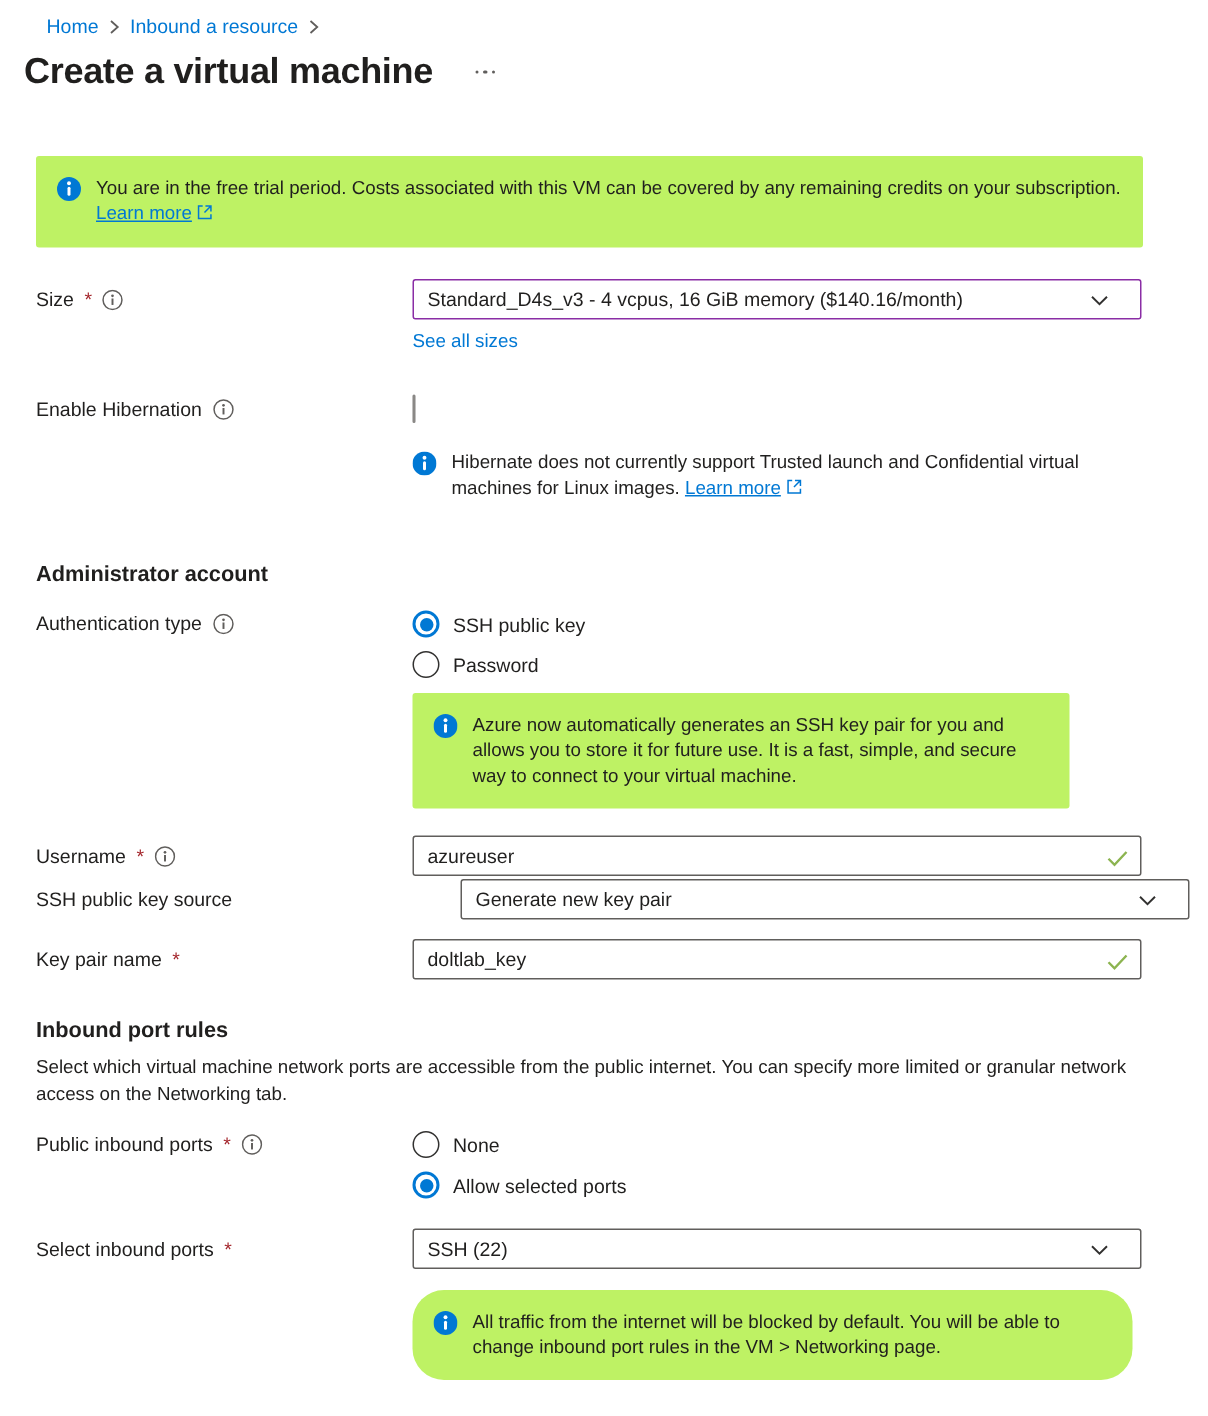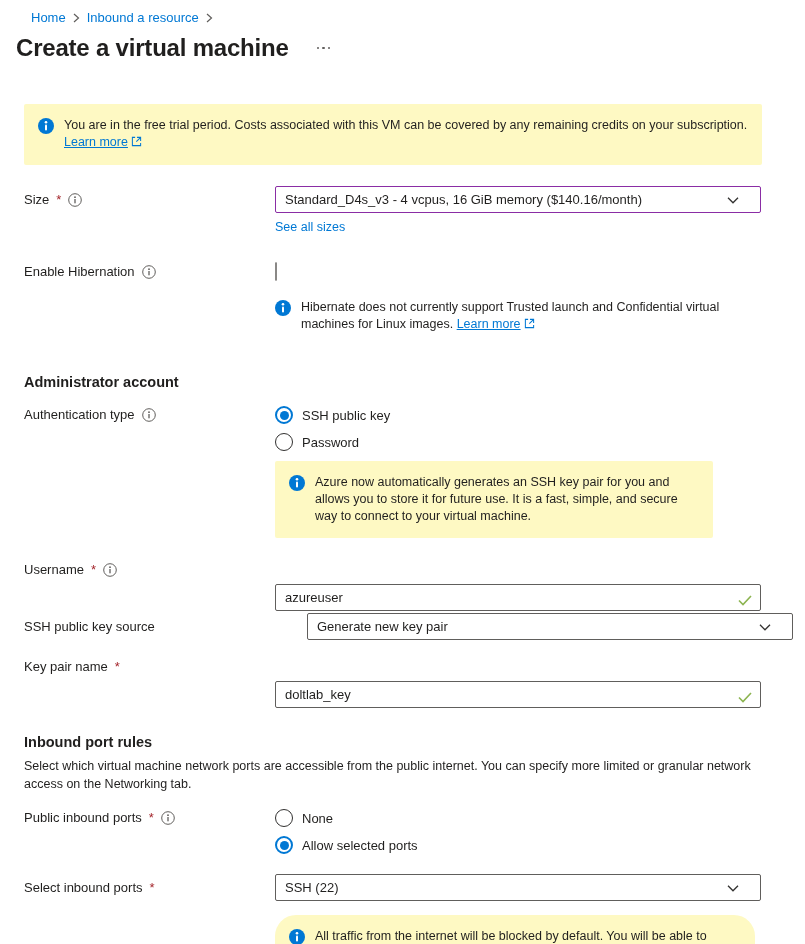--- a/index.html
+++ b/index.html
@@ -12,41 +12,41 @@
   
   .breadcrumb { display:flex; align-items:center; gap:7px; padding:10px 0 0 31px; font-size:13px; }
   .crumb { color:#0078d4; cursor:pointer; }
   .crumb-sep { display:flex; align-items:center; margin-top:1px; }
   .title-row { display:flex; align-items:center; gap:26px; margin:9px 0 0 16px; }
   .page-title { font-size:24px; font-weight:700; margin:0; color:#201f1e; letter-spacing:-0.2px; }
   .more-dots { display:flex; gap:3px; cursor:pointer; padding:4px 2px; }
   .more-dots i { width:2.5px; height:2.5px; border-radius:50%; background:#605e5c; }
 
   
-  .banner { background:#fef9c3; display:flex; gap:10px; padding:13px 14px; border-radius:2px; }
+  .banner { background:#bef264; display:flex; gap:10px; padding:13px 14px; border-radius:2px; }
   .banner p, .note p { margin:0; font-size:12.5px; line-height:17px; color:#201f1e; }
   .info-icon { flex-shrink:0; margin-top:1px; }
   .trial-banner { width:738px; margin:42px 0 0 24px; }
   .link { color:#0078d4; cursor:pointer; }
   .link.ul { text-decoration:underline; }
   .ext-ic { margin-left:3px; vertical-align:-1px; }
   .note { display:flex; gap:10px; }
 
   
   .form-row { display:grid; grid-template-columns:251px 486px; margin-left:24px; align-items:start; }
   .flabel { font-size:13px; display:flex; align-items:center; gap:7px; padding-top:6px; color:#201f1e; }
   .flabel.top { padding-top:1px; }
   .req { color:#a4262c; }
   .tip-icon { display:flex; cursor:pointer; margin-top:1px; }
 
   .selectbox { height:27px; border:1px solid #605e5c; border-radius:2px; background:#fff;
     display:flex; align-items:center; justify-content:space-between; padding:0 21px 0 9px;
     font-size:13px; cursor:pointer; }
   .selectbox.modified { border:1.5px solid #8a2da5; }
-  .input-wrap { position:relative;margin-top:28px; }
+  .input-wrap { position:relative; }
   .textinput { width:100%; height:27px; border:1px solid #605e5c; border-radius:2px;
     padding:0 30px 0 9px; font-size:13px; font-family:inherit; color:#201f1e; outline:none; }
   .valid-check { position:absolute; right:9px; top:8px; }
   .link-small { font-size:12.5px; margin-top:7px; display:inline-block; }
 
   .checkbox { width:18px; height:18px; border:1px solid #8a8886; background:#f3f2f1;
     border-radius:2px; margin-top:3px; cursor:pointer; }
 
   .radio-group { display:flex; flex-direction:column; gap:9px; }
   .radio-opt { display:flex; align-items:center; gap:9px; font-size:13px; cursor:pointer; }

